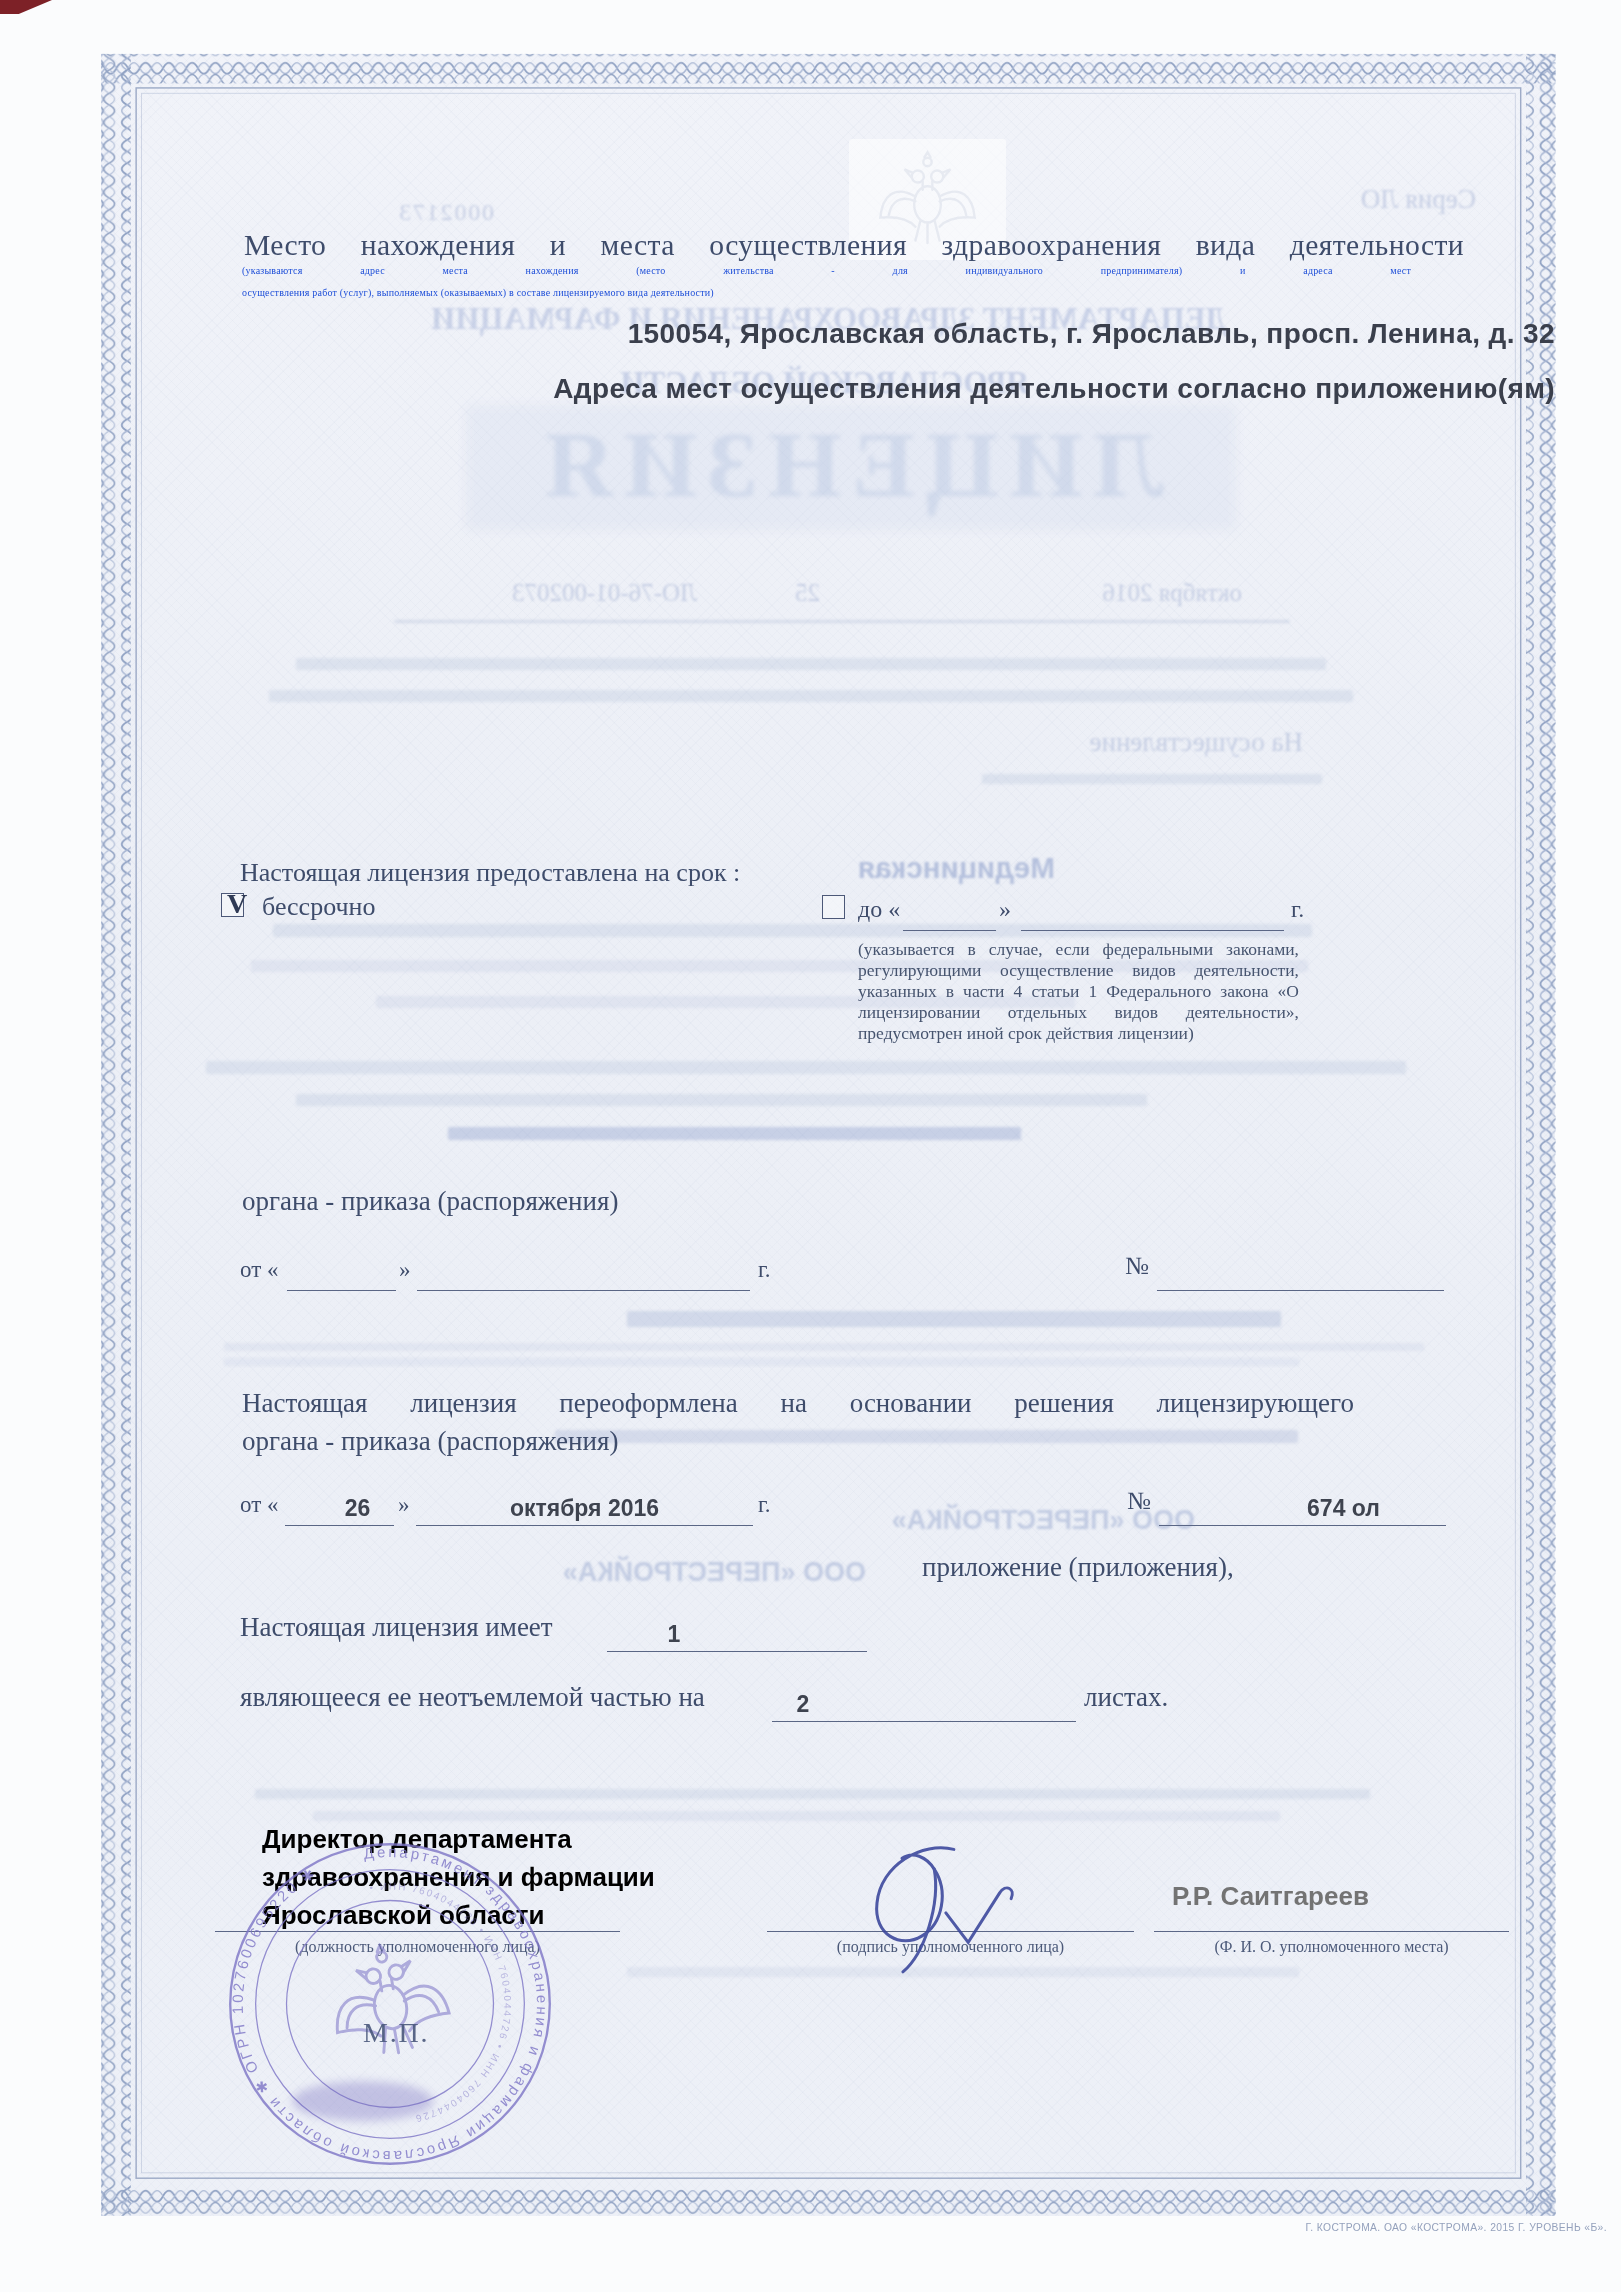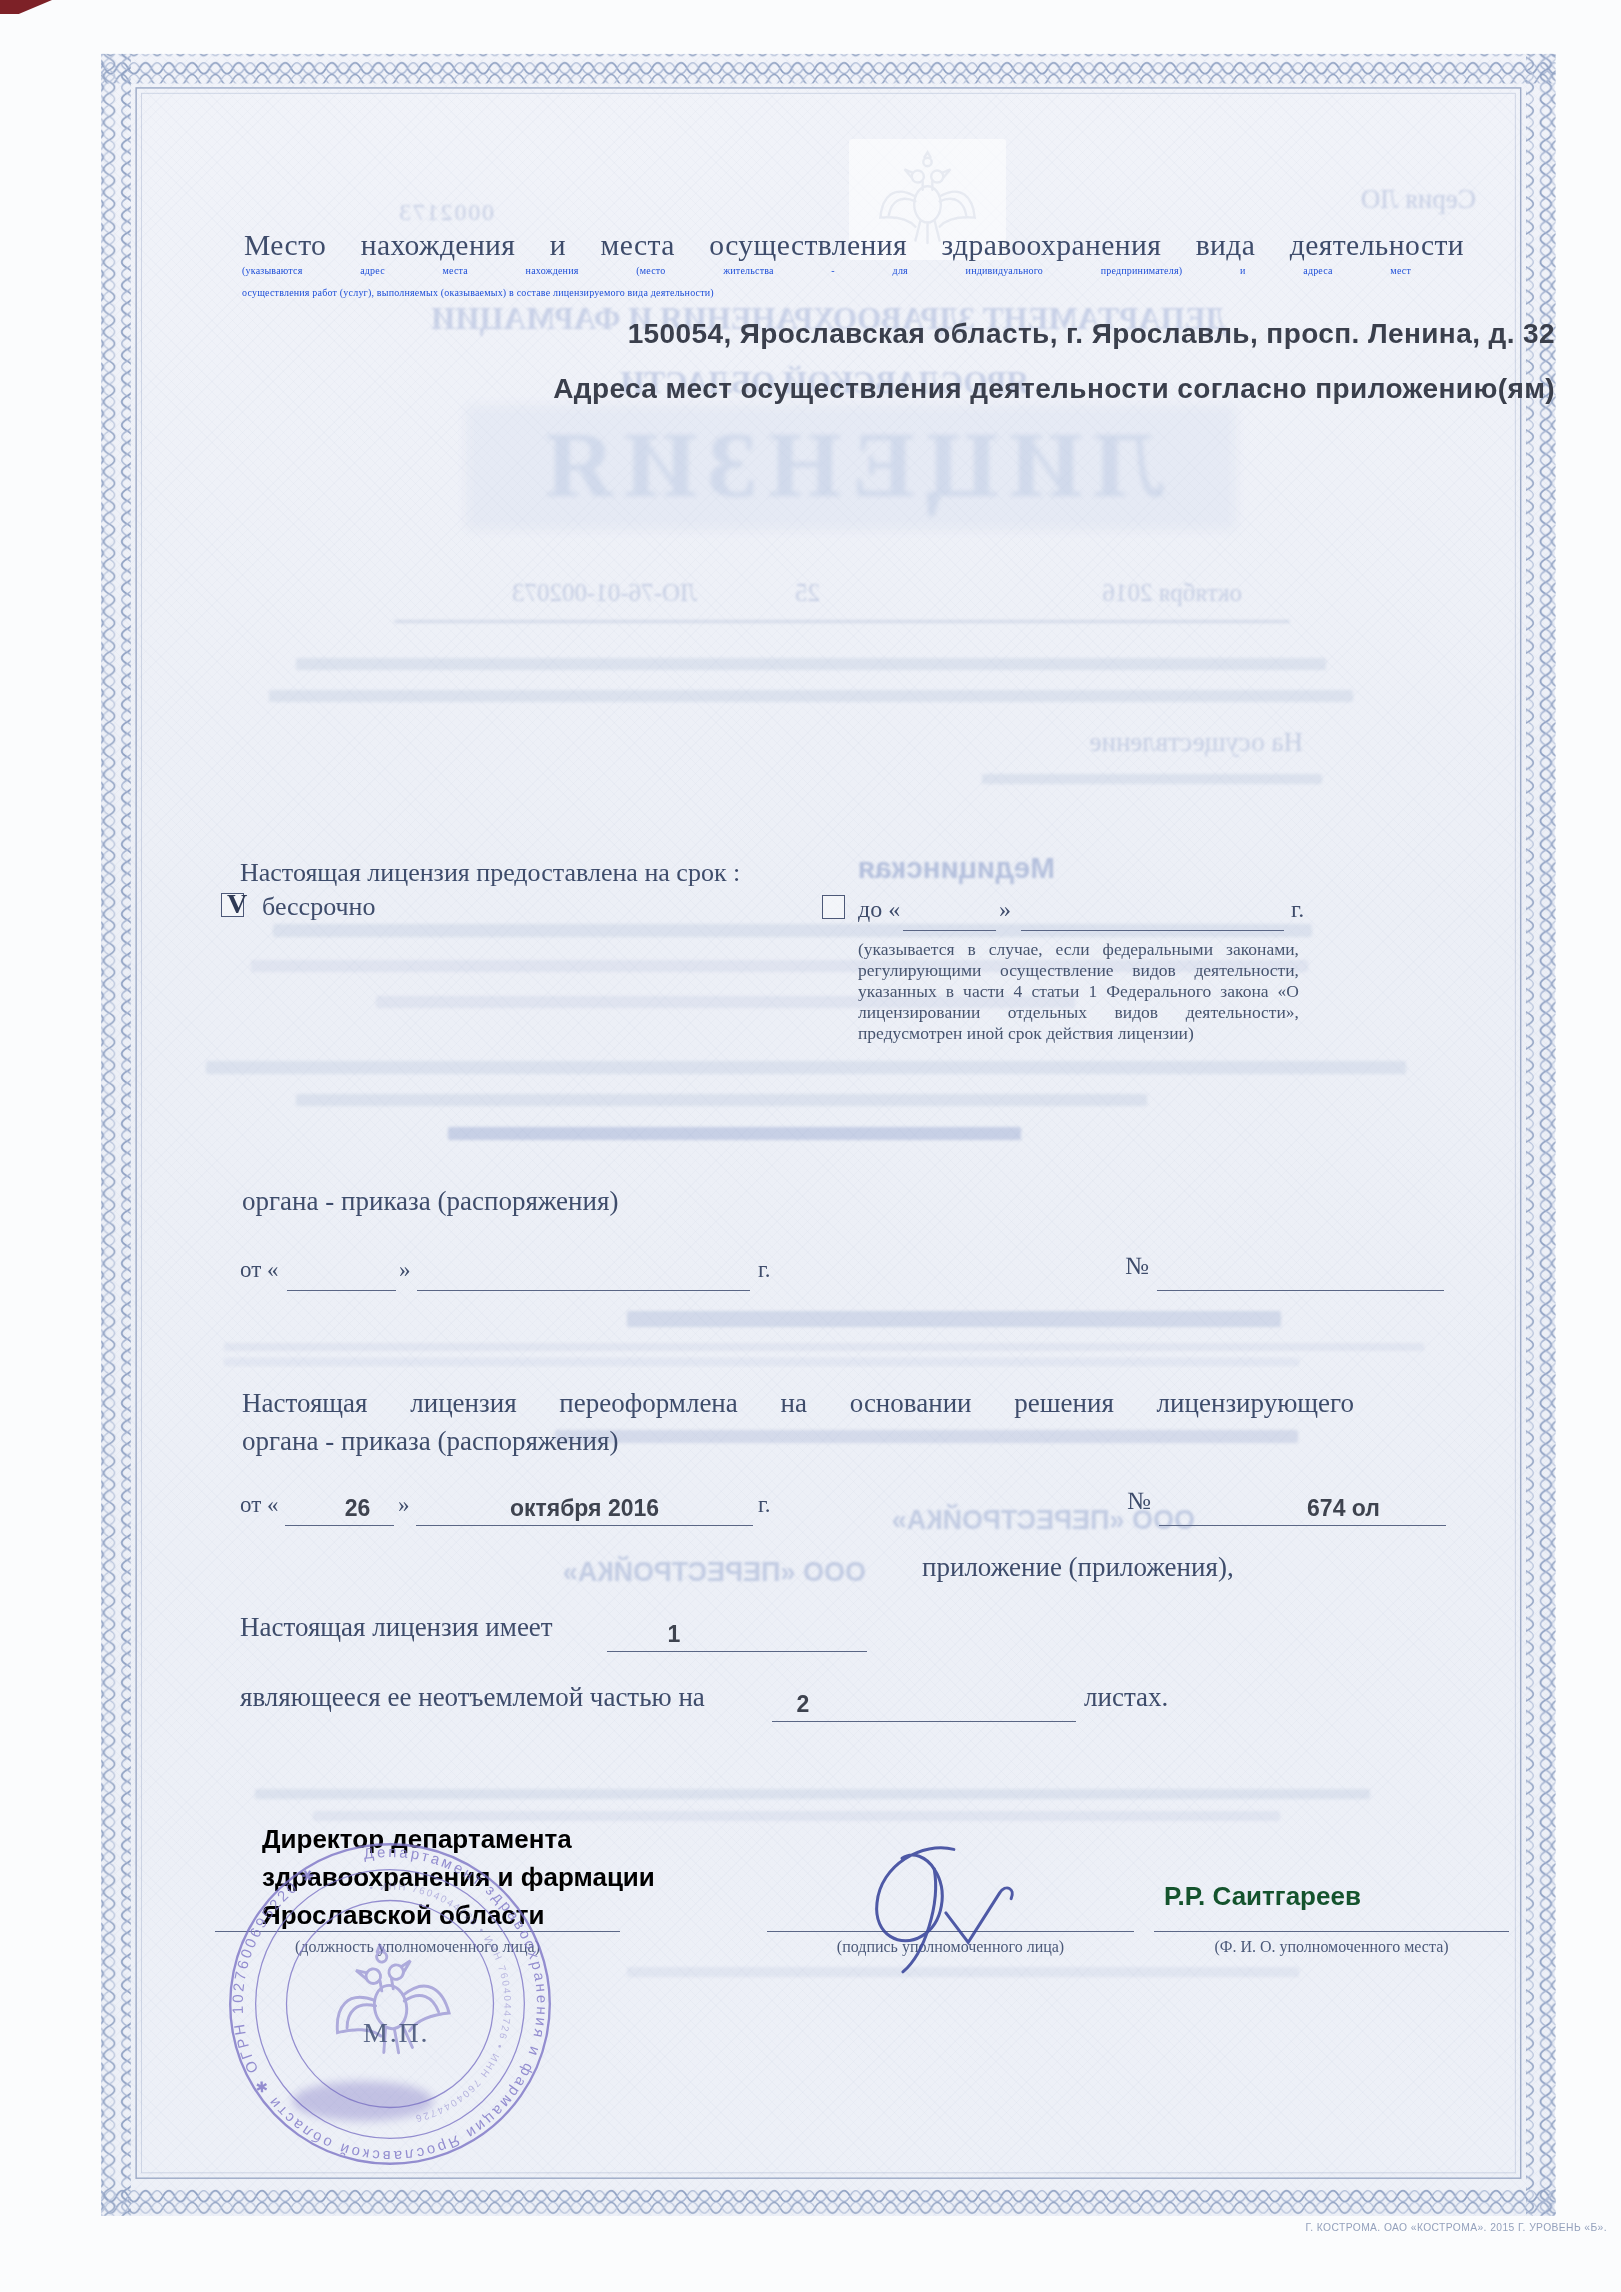--- a/index.html
+++ b/index.html
@@ -23,21 +23,21 @@
   .ul{position:absolute;border-bottom:1.8px solid #5a6685;display:flex;
       align-items:flex-end;justify-content:center;}
   .val{font:700 23px "Liberation Sans",sans-serif;color:#3e434f;font-style:normal;
        padding-bottom:2.7px;white-space:nowrap;}
   .cb{position:absolute;width:20.6px;height:22.4px;border:1.8px solid #4c5878;background:rgba(255,255,255,.4);}
   .vmark{font-size:28px;font-weight:700;color:#2f3a55;}
   .note{font-size:17.5px;line-height:21px;color:#46546f;text-align:justify;}
   .cap{font-size:16px;color:#4b5979;text-align:center;}
   .rule{position:absolute;border-bottom:1.8px solid #5b6787;}
   .dir{font:700 26px/38px "Liberation Sans",sans-serif;color:#000000;}
-  .name{font:700 26px "Liberation Sans",sans-serif;color:#14532d;}
+  .name{font:700 26px "Liberation Sans",sans-serif;color:#737373;margin-left:8px;}
   .mp{font-size:28px;color:rgba(72,86,122,.9);letter-spacing:1.8px;}
   .foot{font:10.3px "Liberation Sans",sans-serif;color:#94a1bc;letter-spacing:0.4px;text-align:right;}
   
   .g{position:absolute;transform:scaleX(-1);color:rgba(150,166,206,.45);
      filter:blur(1.2px);white-space:nowrap;}
   .gbar{position:absolute;background:rgba(160,176,210,.22);filter:blur(1.8px);border-radius:1.8px;}
   .gcaps{font-weight:700;font-size:31px;text-align:center;color:rgba(146,163,208,.40);}
   .gsans{font-family:"Liberation Sans",sans-serif;font-weight:700;}
   .glic{font-weight:700;font-size:94px;letter-spacing:10.7px;color:rgba(172,188,220,.35);
         filter:blur(2.2px);}

